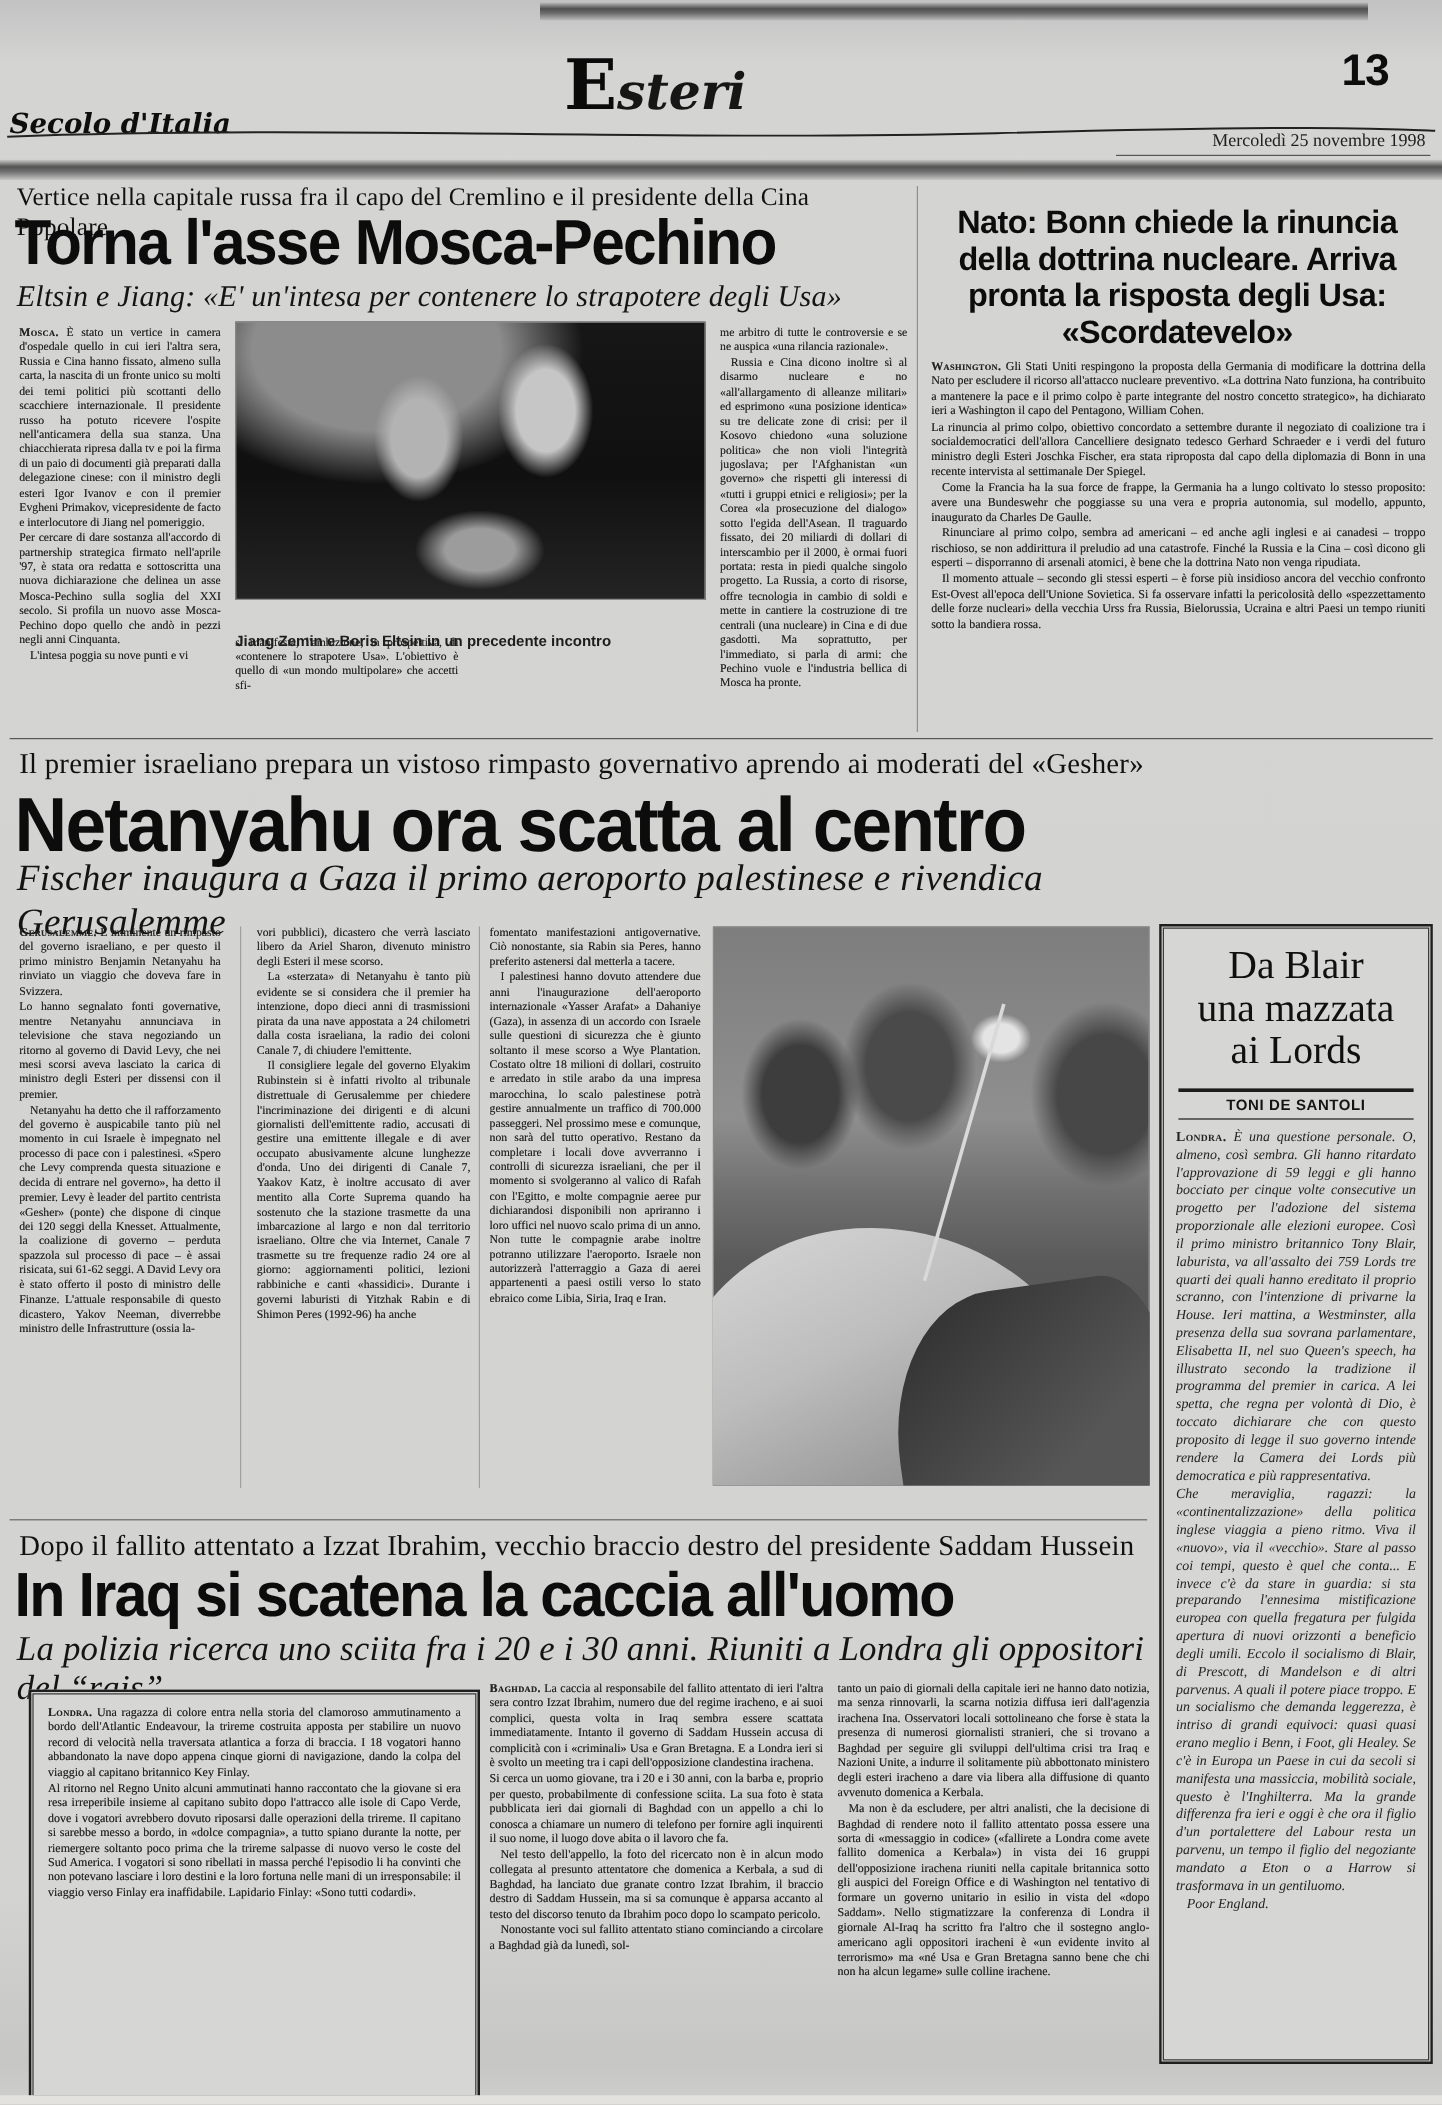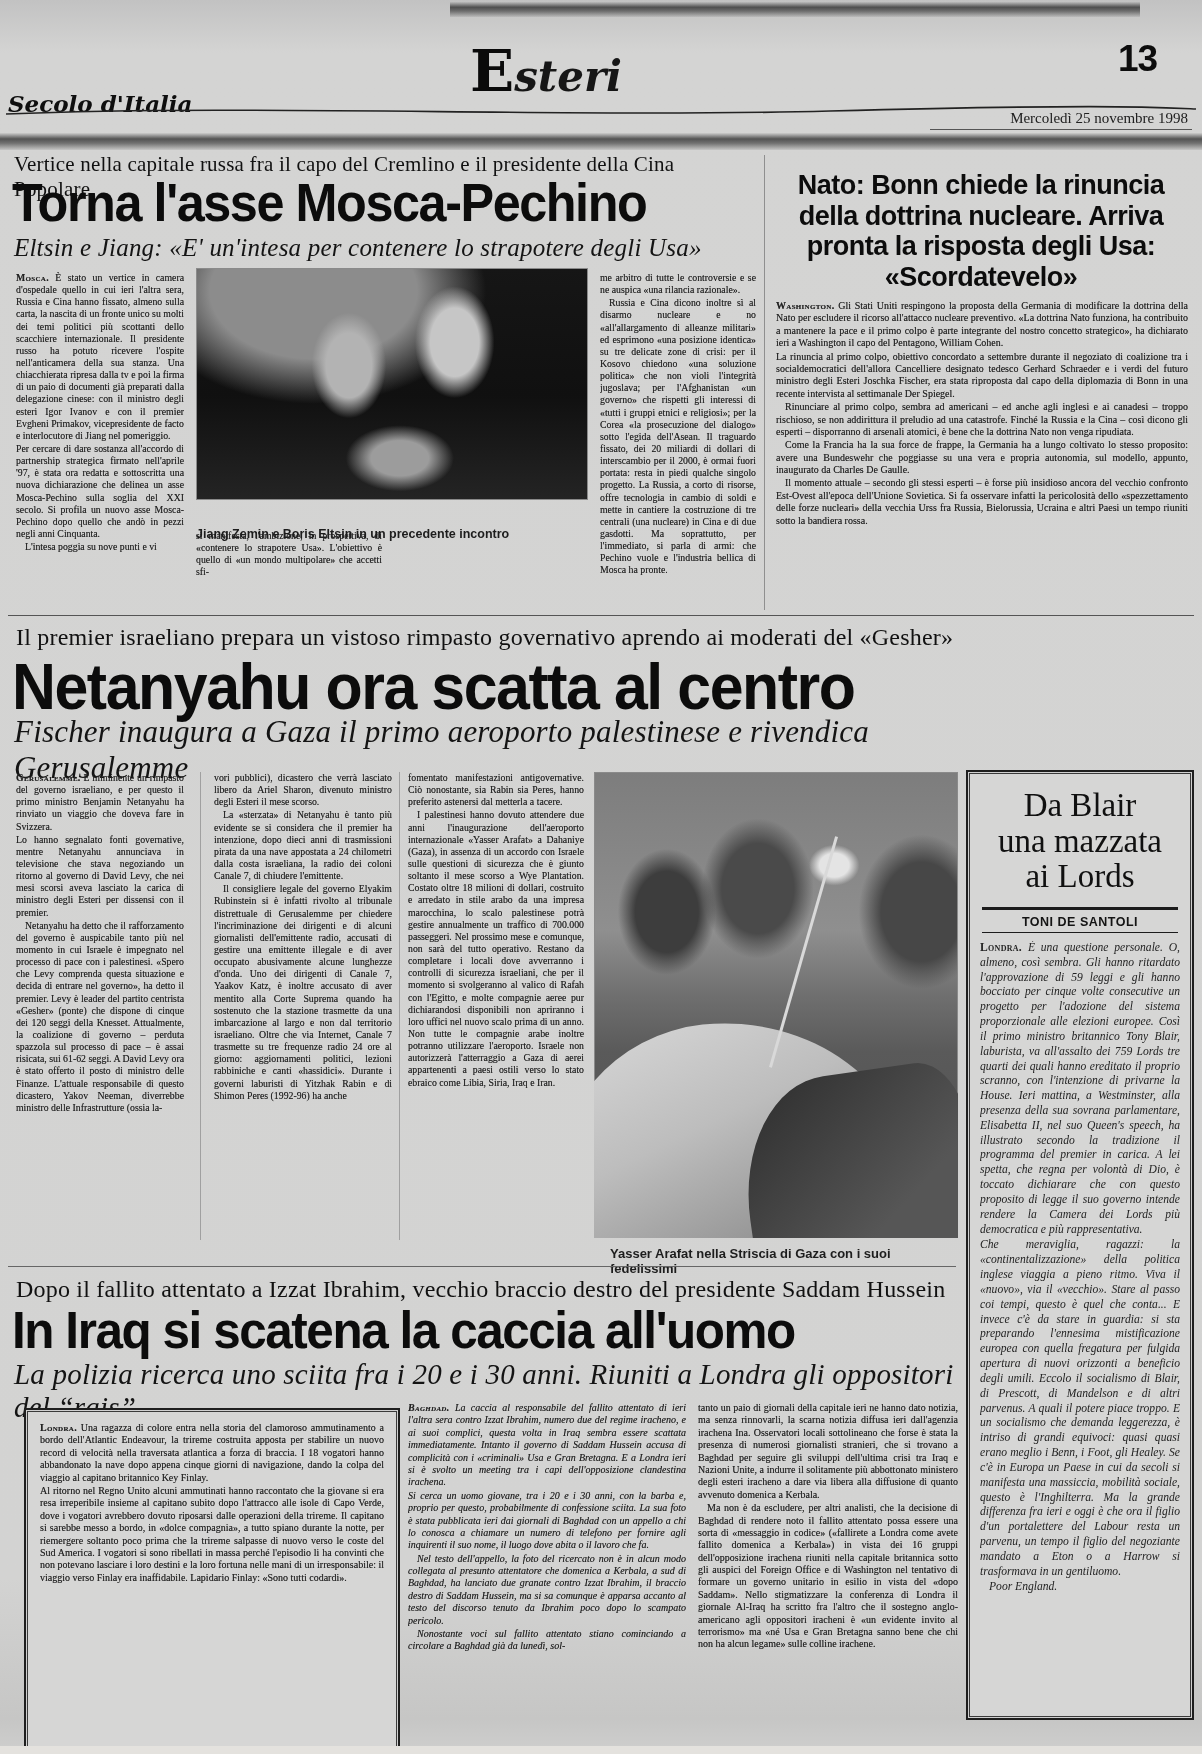--- a/index.html
+++ b/index.html
@@ -78,22 +78,22 @@
         <p>Russia e Cina dicono inoltre sì al disarmo nucleare e no «all'allargamento di alleanze militari» ed esprimono «una posizione identica» su tre delicate zone di crisi: per il Kosovo chiedono «una soluzione politica» che non violi l'integrità jugoslava; per l'Afghanistan «un governo» che rispetti gli interessi di «tutti i gruppi etnici e religiosi»; per la Corea «la prosecuzione del dialogo» sotto l'egida dell'Asean. Il traguardo fissato, dei 20 miliardi di dollari di interscambio per il 2000, è ormai fuori portata: resta in piedi qualche singolo progetto. La Russia, a corto di risorse, offre tecnologia in cambio di soldi e mette in cantiere la costruzione di tre centrali (una nucleare) in Cina e di due gasdotti. Ma soprattutto, per l'immediato, si parla di armi: che Pechino vuole e l'industria bellica di Mosca ha pronte.</p>
       </div>
   </div>
 
   <div class="abs vrule" style="left:764px;top:155px;height:455px;"></div>
   <div class="abs sans" style="left:774px;top:170px;width:414px;font-size:27px;font-weight:bold;line-height:1.13;text-align:center;letter-spacing:-.5px;color:#0c0c0c;">Nato: Bonn chiede la rinuncia della dottrina nucleare. Arriva pronta la risposta degli Usa: «Scordatevelo»</div>
   <div class="abs jtxt bodytxt" style="left:776px;top:300px;width:412px;height:310px;font-size:10px;">
     <p class="lead"><b class="dateline">Washington.</b> <span>Gli Stati Uniti respingono la proposta della Germania di modificare la dottrina della Nato per escludere il ricorso all'attacco nucleare preventivo. «La dottrina Nato funziona, ha contribuito a mantenere la pace e il primo colpo è parte integrante del nostro concetto strategico», ha dichiarato ieri a Washington il capo del Pentagono, William Cohen.</span></p>
     <div>
         <p>La rinuncia al primo colpo, obiettivo concordato a settembre durante il negoziato di coalizione tra i socialdemocratici dell'allora Cancelliere designato tedesco Gerhard Schraeder e i verdi del futuro ministro degli Esteri Joschka Fischer, era stata riproposta dal capo della diplomazia di Bonn in una recente intervista al settimanale Der Spiegel.</p>
+        <p>Come la Francia ha la sua force de frappe, la Germania ha a lungo coltivato lo stesso proposito: avere una Bundeswehr che poggiasse su una vera e propria autonomia, sul modello, appunto, inaugurato da Charles De Gaulle.</p>
         <p>Rinunciare al primo colpo, sembra ad americani – ed anche agli inglesi e ai canadesi – troppo rischioso, se non addirittura il preludio ad una catastrofe. Finché la Russia e la Cina – così dicono gli esperti – disporranno di arsenali atomici, è bene che la dottrina Nato non venga ripudiata.</p>
-        <p>Come la Francia ha la sua force de frappe, la Germania ha a lungo coltivato lo stesso proposito: avere una Bundeswehr che poggiasse su una vera e propria autonomia, sul modello, appunto, inaugurato da Charles De Gaulle.</p>
         <p>Il momento attuale – secondo gli stessi esperti – è forse più insidioso ancora del vecchio confronto Est-Ovest all'epoca dell'Unione Sovietica. Si fa osservare infatti la pericolosità dello «spezzettamento delle forze nucleari» della vecchia Urss fra Russia, Bielorussia, Ucraina e altri Paesi un tempo riuniti sotto la bandiera rossa.</p>
       </div>
   </div>
 
   <div class="abs hrule" style="left:8px;top:615px;width:1186px;"></div>
 
   <div class="abs kicker" style="left:16px;top:624px;width:1000px;font-size:24px;">Il premier israeliano prepara un vistoso rimpasto governativo aprendo ai moderati del «Gesher»</div>
   <div class="abs headline sans" style="left:12px;top:650px;font-size:64px;">Netanyahu ora scatta al centro</div>
   <div class="abs subhead" style="left:14px;top:714px;width:1010px;font-size:31px;">Fischer inaugura a Gaza il primo aeroporto palestinese e rivendica Gerusalemme</div>
 
@@ -124,21 +124,20 @@
        background:
          radial-gradient(42px 34px at 66% 20%, #e4e4e4 0 35%, rgba(0,0,0,0) 60%),
          radial-gradient(70px 90px at 20% 30%, #3d3d3d 0 45%, rgba(0,0,0,0) 70%),
          radial-gradient(80px 100px at 45% 25%, #4a4a4a 0 45%, rgba(0,0,0,0) 70%),
          radial-gradient(90px 110px at 90% 30%, #474747 0 45%, rgba(0,0,0,0) 70%),
          linear-gradient(180deg,#7d7d7d 0,#8f8f8f 34%,#6f6f6f 48%,#5a5a5a 60%,#4e4e4e 100%);">
     <div class="abs" style="left:-40px;top:250px;width:360px;height:260px;border-radius:45% 55% 0 0/60% 70% 0 0;background:linear-gradient(160deg,#d8d8d8 0,#bdbdbd 40%,#8a8a8a 85%);transform:rotate(-6deg);"></div>
     <div class="abs" style="left:150px;top:300px;width:230px;height:190px;border-radius:40% 20% 0 0/70% 40% 0 0;background:linear-gradient(140deg,#2c2c2c,#565656 70%);transform:rotate(-8deg);"></div>
     <div class="abs" style="left:208px;top:60px;width:3px;height:240px;background:#d9d9d9;transform:rotate(16deg);"></div>
   </div>
-  <div class="abs caption" style="left:610px;top:1246px;width:350px;font-size:13px;">Yasser Arafat nella Striscia di Gaza con i suoi fedelissimi</div>
 
   <div class="abs boxframe" style="left:966px;top:770px;width:224px;height:946px;">
     <div style="margin:16px 10px 0;text-align:center;font-size:33px;line-height:1.08;color:#101010;white-space:pre-line;font-family:'Liberation Serif',serif;">Da Blair
 una mazzata
 ai Lords</div>
     <div style="margin:12px 14px 0;border-top:3px solid #1c1c1c;border-bottom:1px solid #1c1c1c;text-align:center;padding:2px 0;">
       <span class="sans" style="font-size:12.5px;font-weight:bold;letter-spacing:.5px;color:#141414;">TONI DE SANTOLI</span>
     </div>
     <div class="jtxt" style="margin:8px 12px 0;height:800px;overflow:hidden;font-style:italic;font-size:11.6px;line-height:1.28;color:#232323;">
       <p class="lead"><b class="dateline" style="font-style:normal;">Londra.</b> <span>È una questione personale. O, almeno, così sembra. Gli hanno ritardato l'approvazione di 59 leggi e gli hanno bocciato per cinque volte consecutive un progetto per l'adozione del sistema proporzionale alle elezioni europee. Così il primo ministro britannico Tony Blair, laburista, va all'assalto dei 759 Lords tre quarti dei quali hanno ereditato il proprio scranno, con l'intenzione di privarne la House. Ieri mattina, a Westminster, alla presenza della sua sovrana parlamentare, Elisabetta II, nel suo Queen's speech, ha illustrato secondo la tradizione il programma del premier in carica. A lei spetta, che regna per volontà di Dio, è toccato dichiarare che con questo proposito di legge il suo governo intende rendere la Camera dei Lords più democratica e più rappresentativa.</span></p>
@@ -147,21 +146,21 @@
           <p>Poor England.</p>
         </div>
     </div>
   </div>
 
   <div class="abs hrule" style="left:8px;top:1266px;width:948px;background:#666;"></div>
   <div class="abs kicker" style="left:16px;top:1276px;width:950px;font-size:24px;">Dopo il fallito attentato a Izzat Ibrahim, vecchio braccio destro del presidente Saddam Hussein</div>
   <div class="abs headline sans" style="left:12px;top:1300px;font-size:52px;">In Iraq si scatena la caccia all'uomo</div>
   <div class="abs subhead" style="left:14px;top:1358px;width:950px;font-size:29px;">La polizia ricerca uno sciita fra i 20 e i 30 anni. Riuniti a Londra gli oppositori del “rais”</div>
 
-  <div class="abs jtxt bodytxt" style="left:408px;top:1402px;width:278px;height:348px;font-size:10px;font-style:italic;">
+  <div class="abs jtxt bodytxt" style="left:408px;top:1402px;width:278px;height:348px;font-size:10px;">
     <p class="lead"><b class="dateline">Baghdad.</b> <span>La caccia al responsabile del fallito attentato di ieri l'altra sera contro Izzat Ibrahim, numero due del regime iracheno, e ai suoi complici, questa volta in Iraq sembra essere scattata immediatamente. Intanto il governo di Saddam Hussein accusa di complicità con i «criminali» Usa e Gran Bretagna. E a Londra ieri si è svolto un meeting tra i capi dell'opposizione clandestina irachena.</span></p>
     <div>
         <p>Si cerca un uomo giovane, tra i 20 e i 30 anni, con la barba e, proprio per questo, probabilmente di confessione sciita. La sua foto è stata pubblicata ieri dai giornali di Baghdad con un appello a chi lo conosca a chiamare un numero di telefono per fornire agli inquirenti il suo nome, il luogo dove abita o il lavoro che fa.</p>
         <p>Nel testo dell'appello, la foto del ricercato non è in alcun modo collegata al presunto attentatore che domenica a Kerbala, a sud di Baghdad, ha lanciato due granate contro Izzat Ibrahim, il braccio destro di Saddam Hussein, ma si sa comunque è apparsa accanto al testo del discorso tenuto da Ibrahim poco dopo lo scampato pericolo.</p>
         <p>Nonostante voci sul fallito attentato stiano cominciando a circolare a Baghdad già da lunedì, sol-</p>
       </div>
   </div>
   <div class="abs jtxt bodytxt" style="left:698px;top:1402px;width:260px;height:348px;font-size:10px;">
     <div>
         <p>tanto un paio di giornali della capitale ieri ne hanno dato notizia, ma senza rinnovarli, la scarna notizia diffusa ieri dall'agenzia irachena Ina. Osservatori locali sottolineano che forse è stata la presenza di numerosi giornalisti stranieri, che si trovano a Baghdad per seguire gli sviluppi dell'ultima crisi tra Iraq e Nazioni Unite, a indurre il solitamente più abbottonato ministero degli esteri iracheno a dare via libera alla diffusione di quanto avvenuto domenica a Kerbala.</p>

